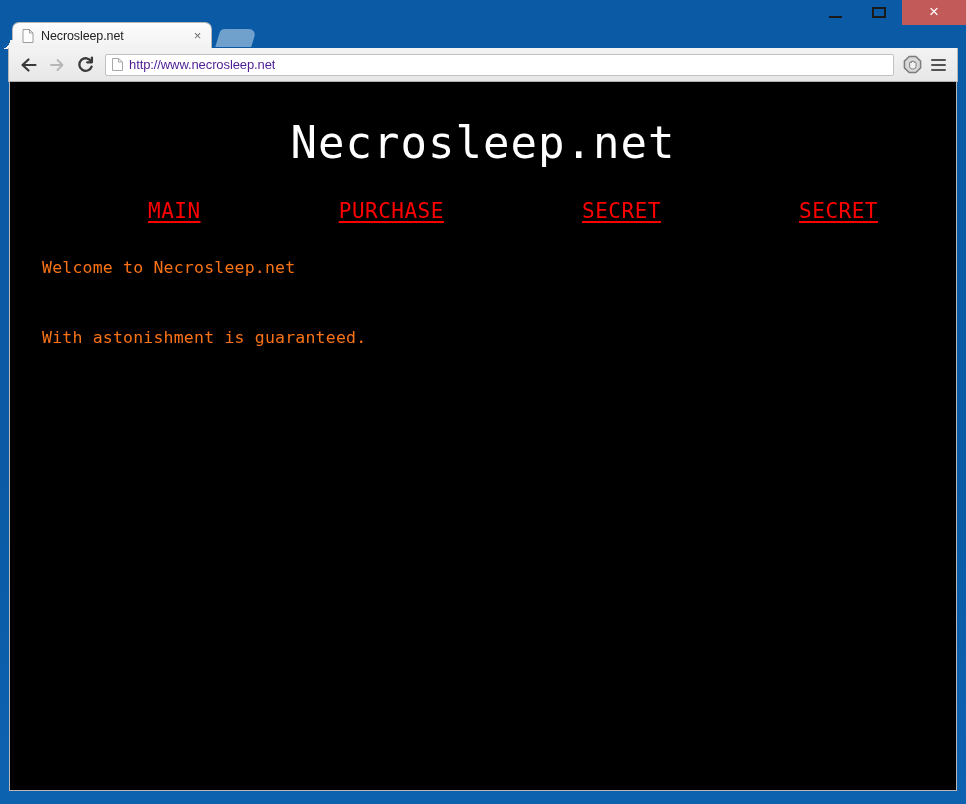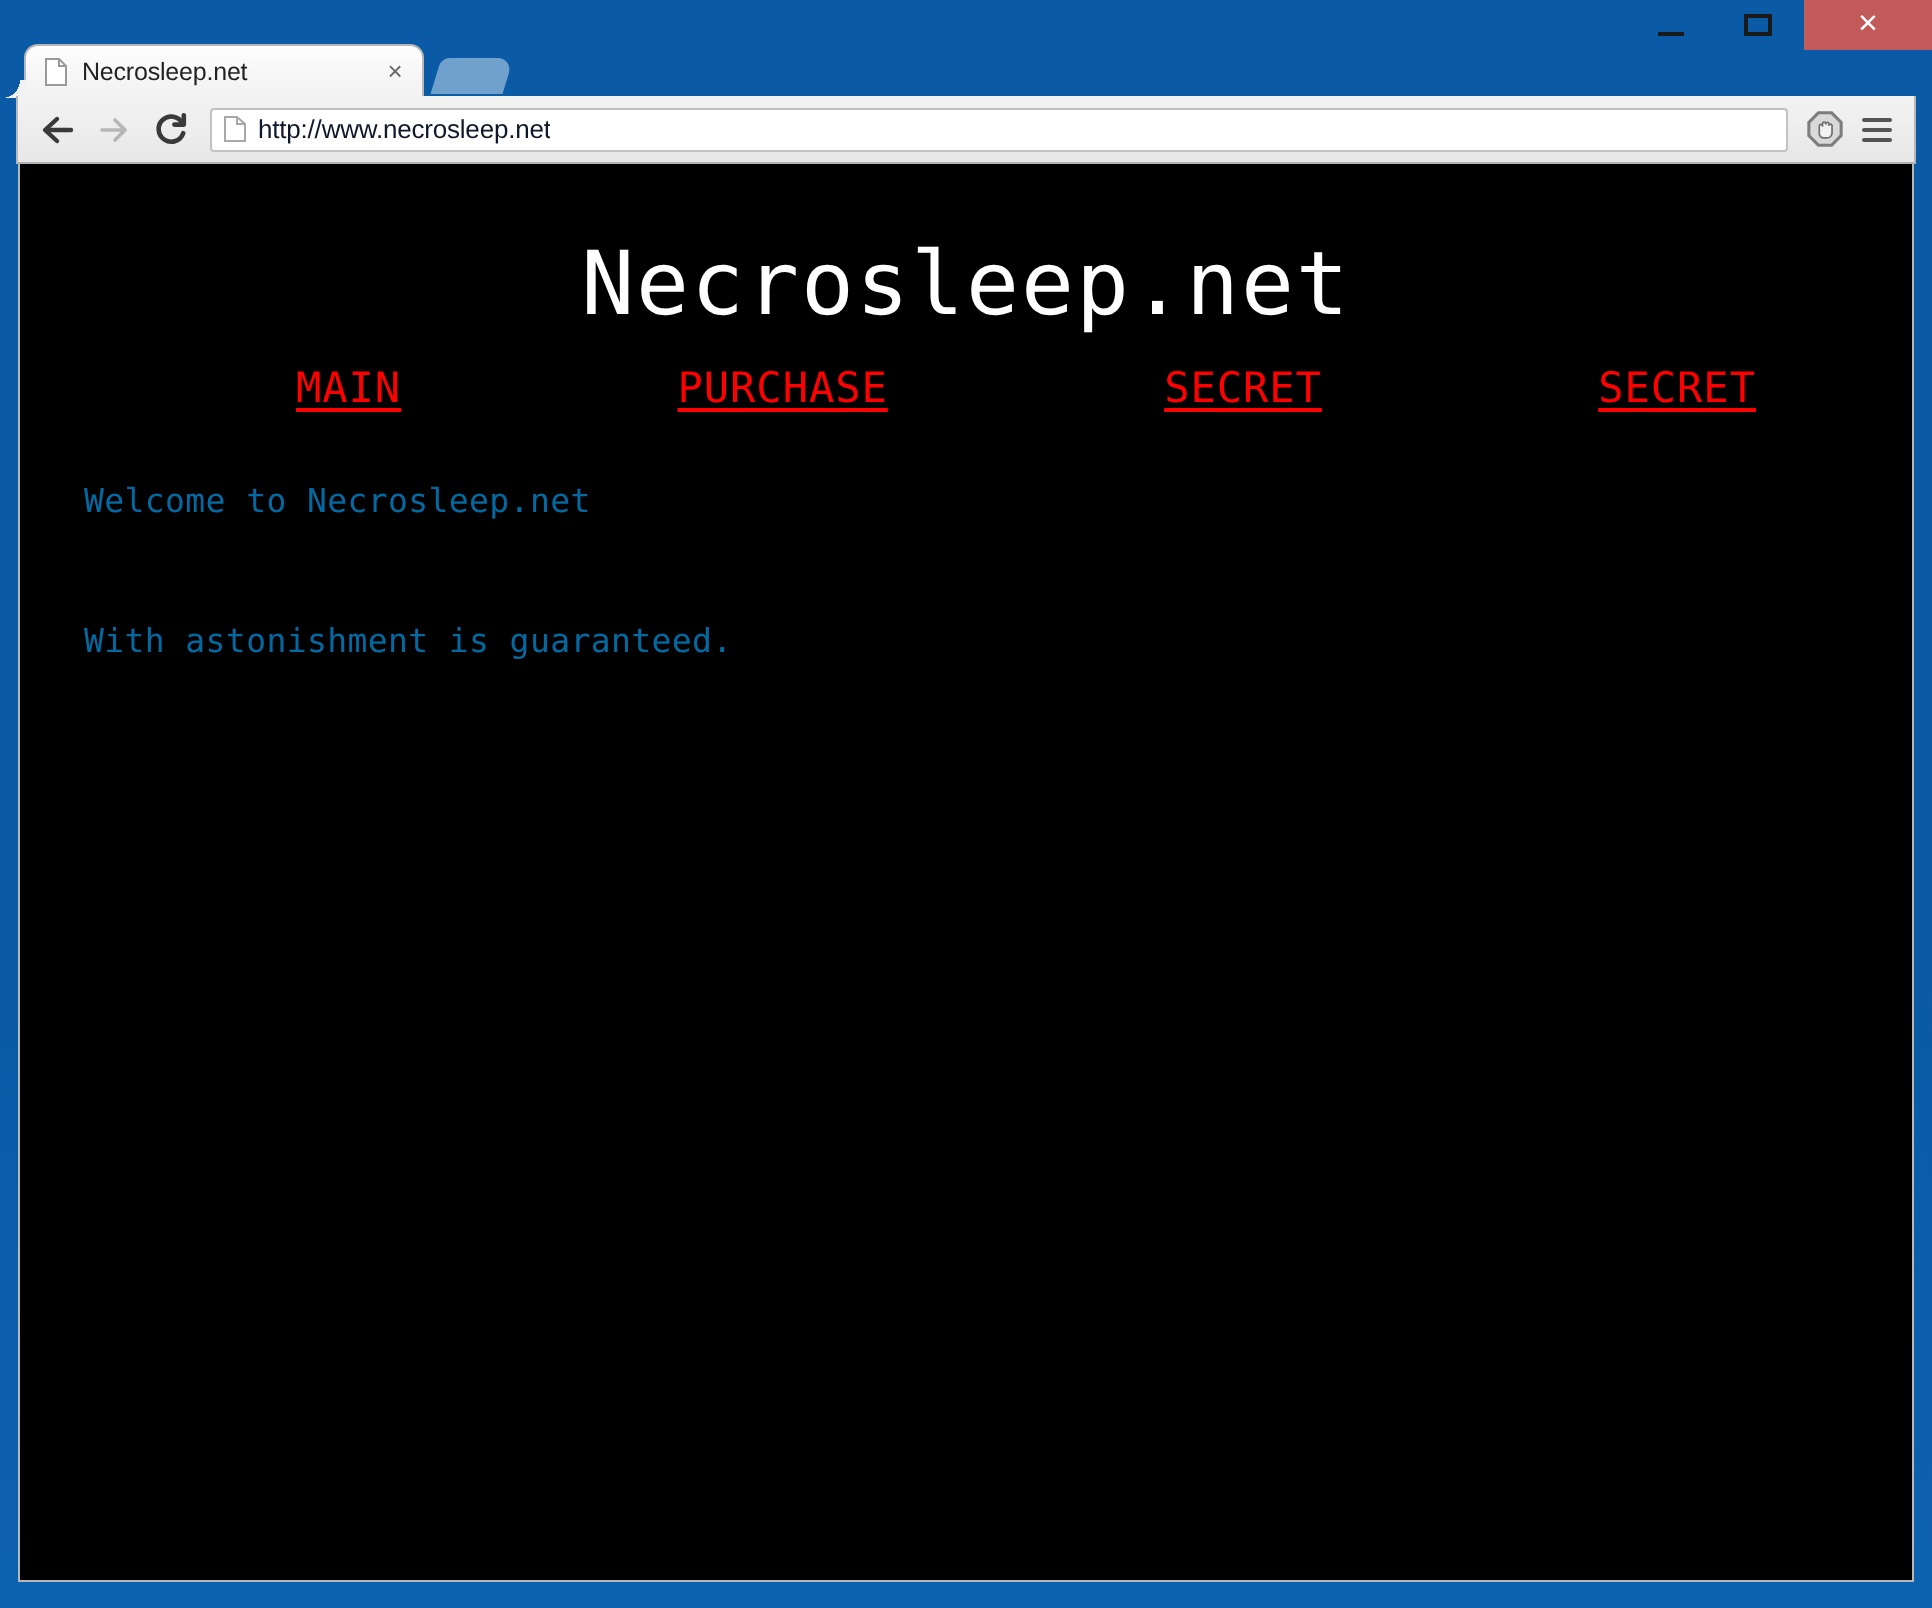--- a/index.html
+++ b/index.html
@@ -194,21 +194,21 @@
     box-sizing: border-box;
   }
   .url-favicon {
     flex: none;
     margin-right: 6px;
     display: flex;
   }
   .url-text {
     font-family: "Liberation Sans", sans-serif;
     font-size: 13px;
-    color: #0f172a;
+    color: #4c1d95;
     white-space: nowrap;
     overflow: hidden;
     letter-spacing: -0.1px;
   }
   .tool-icon {
     width: 26px;
     height: 28px;
     display: flex;
     align-items: center;
     justify-content: center;
@@ -257,42 +257,42 @@
     font-family: "DejaVu Sans Mono", "Liberation Mono", monospace;
     font-size: 44px;
     font-weight: 400;
     letter-spacing: 1px;
     margin: 0;
     padding-top: 36px;
     line-height: 1.15;
   }
 
   .nav {
-    margin-top: 13px;
+    margin-top: 30px;
     padding: 0 78px 0 138px;
     display: flex;
     justify-content: space-between;
     align-items: baseline;
   }
   .nav a {
     color: #ff0000;
     font-family: "DejaVu Sans Mono", "Liberation Mono", monospace;
     font-size: 21px;
     text-decoration: underline;
     text-underline-offset: 3px;
     letter-spacing: 0.5px;
     white-space: nowrap;
   }
 
   .content {
     padding: 0 0 0 32px;
     margin-top: 34px;
   }
   .content p {
-    color: #0369a1;
+    color: #f97316;
     font-family: "DejaVu Sans Mono", "Liberation Mono", monospace;
     font-size: 16.5px;
     line-height: 22px;
     margin: 0 0 44px 0;
     max-width: 880px;
     letter-spacing: 0.2px;
     white-space: pre-wrap;
   }
   .content p.first { margin-bottom: 48px; }
 </style>

